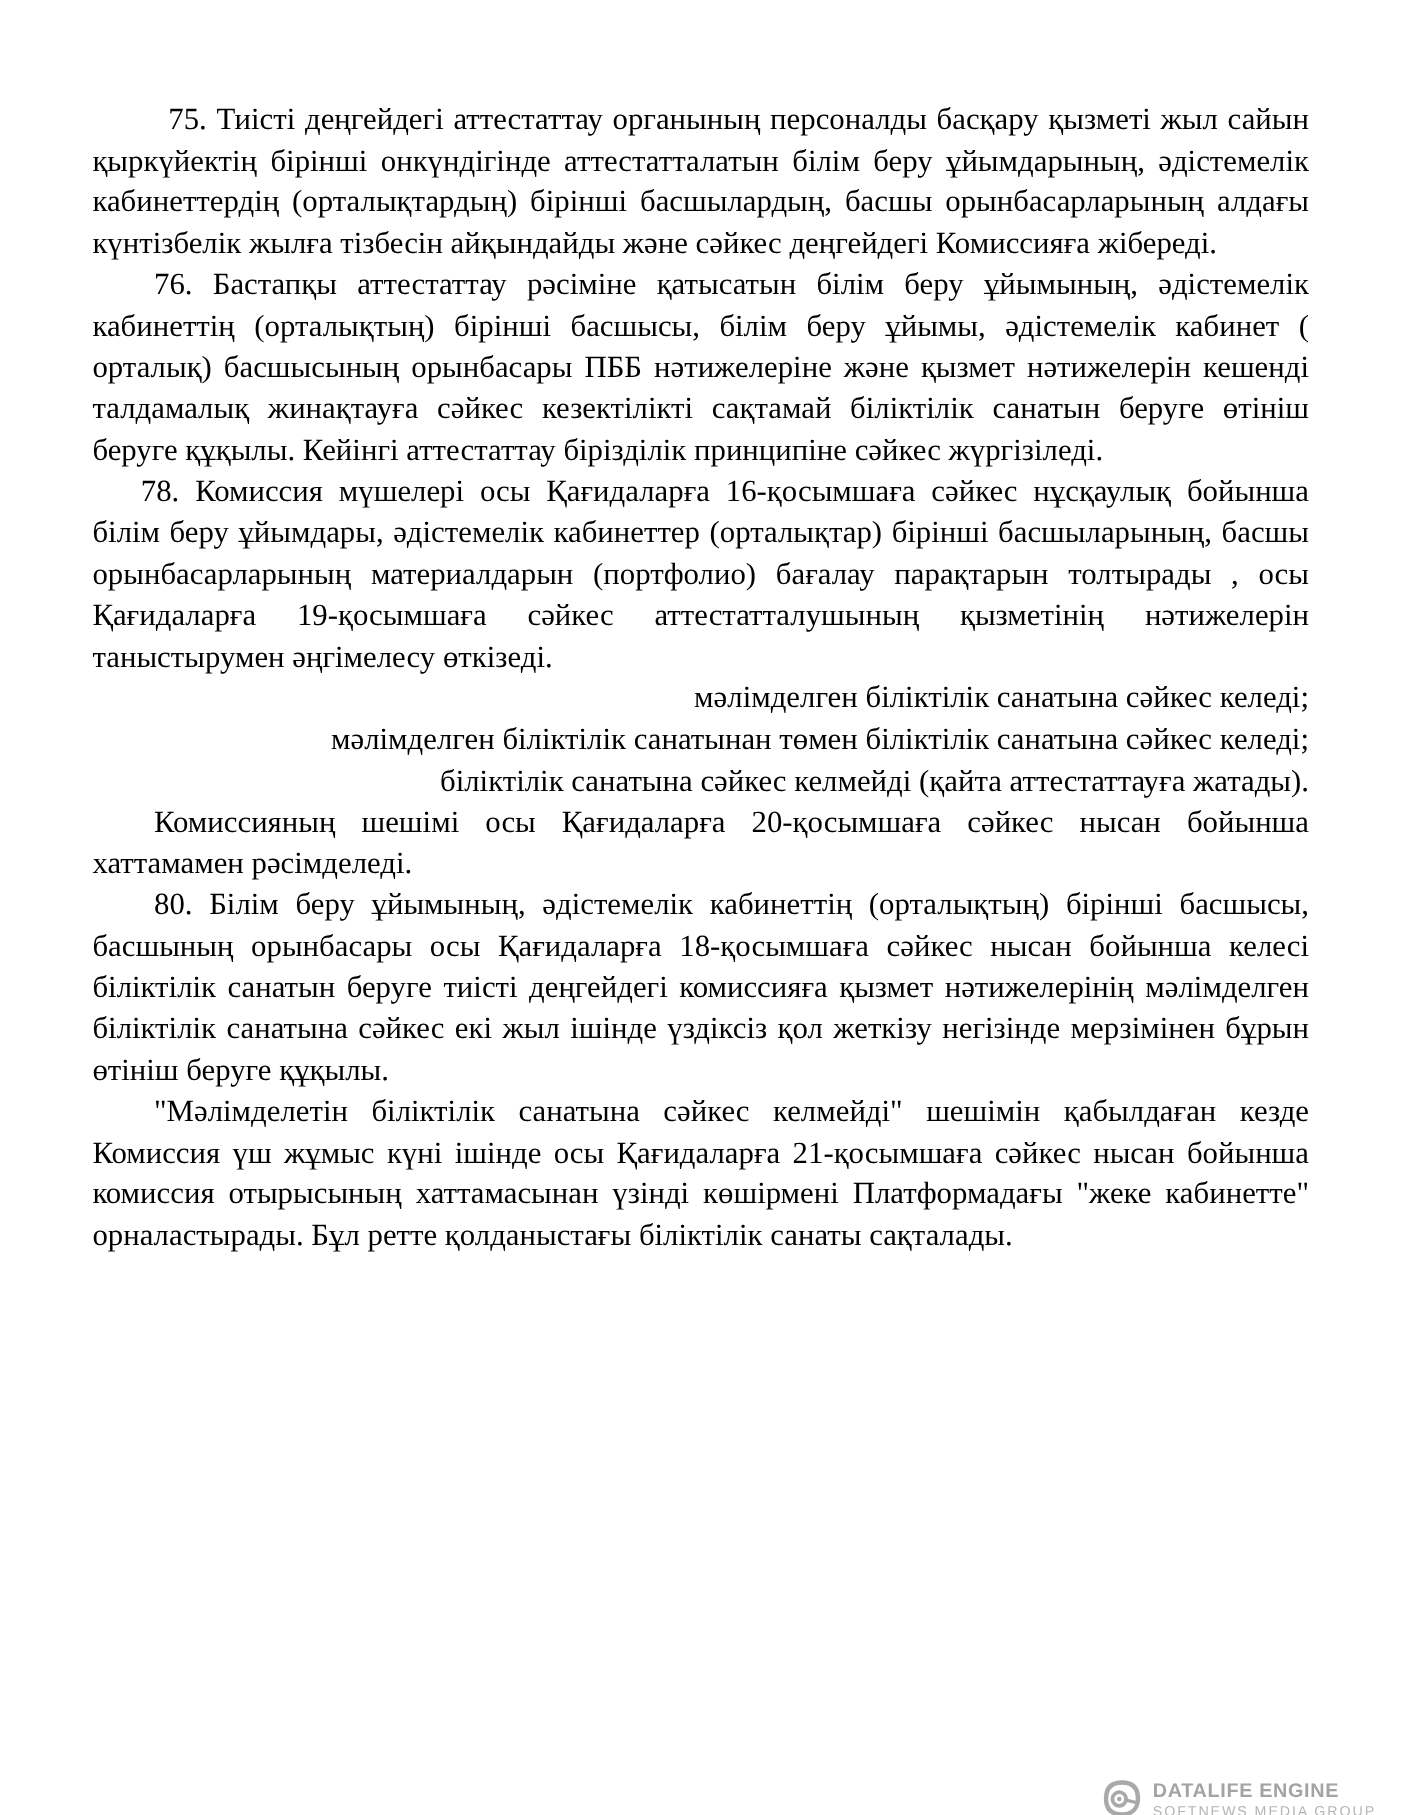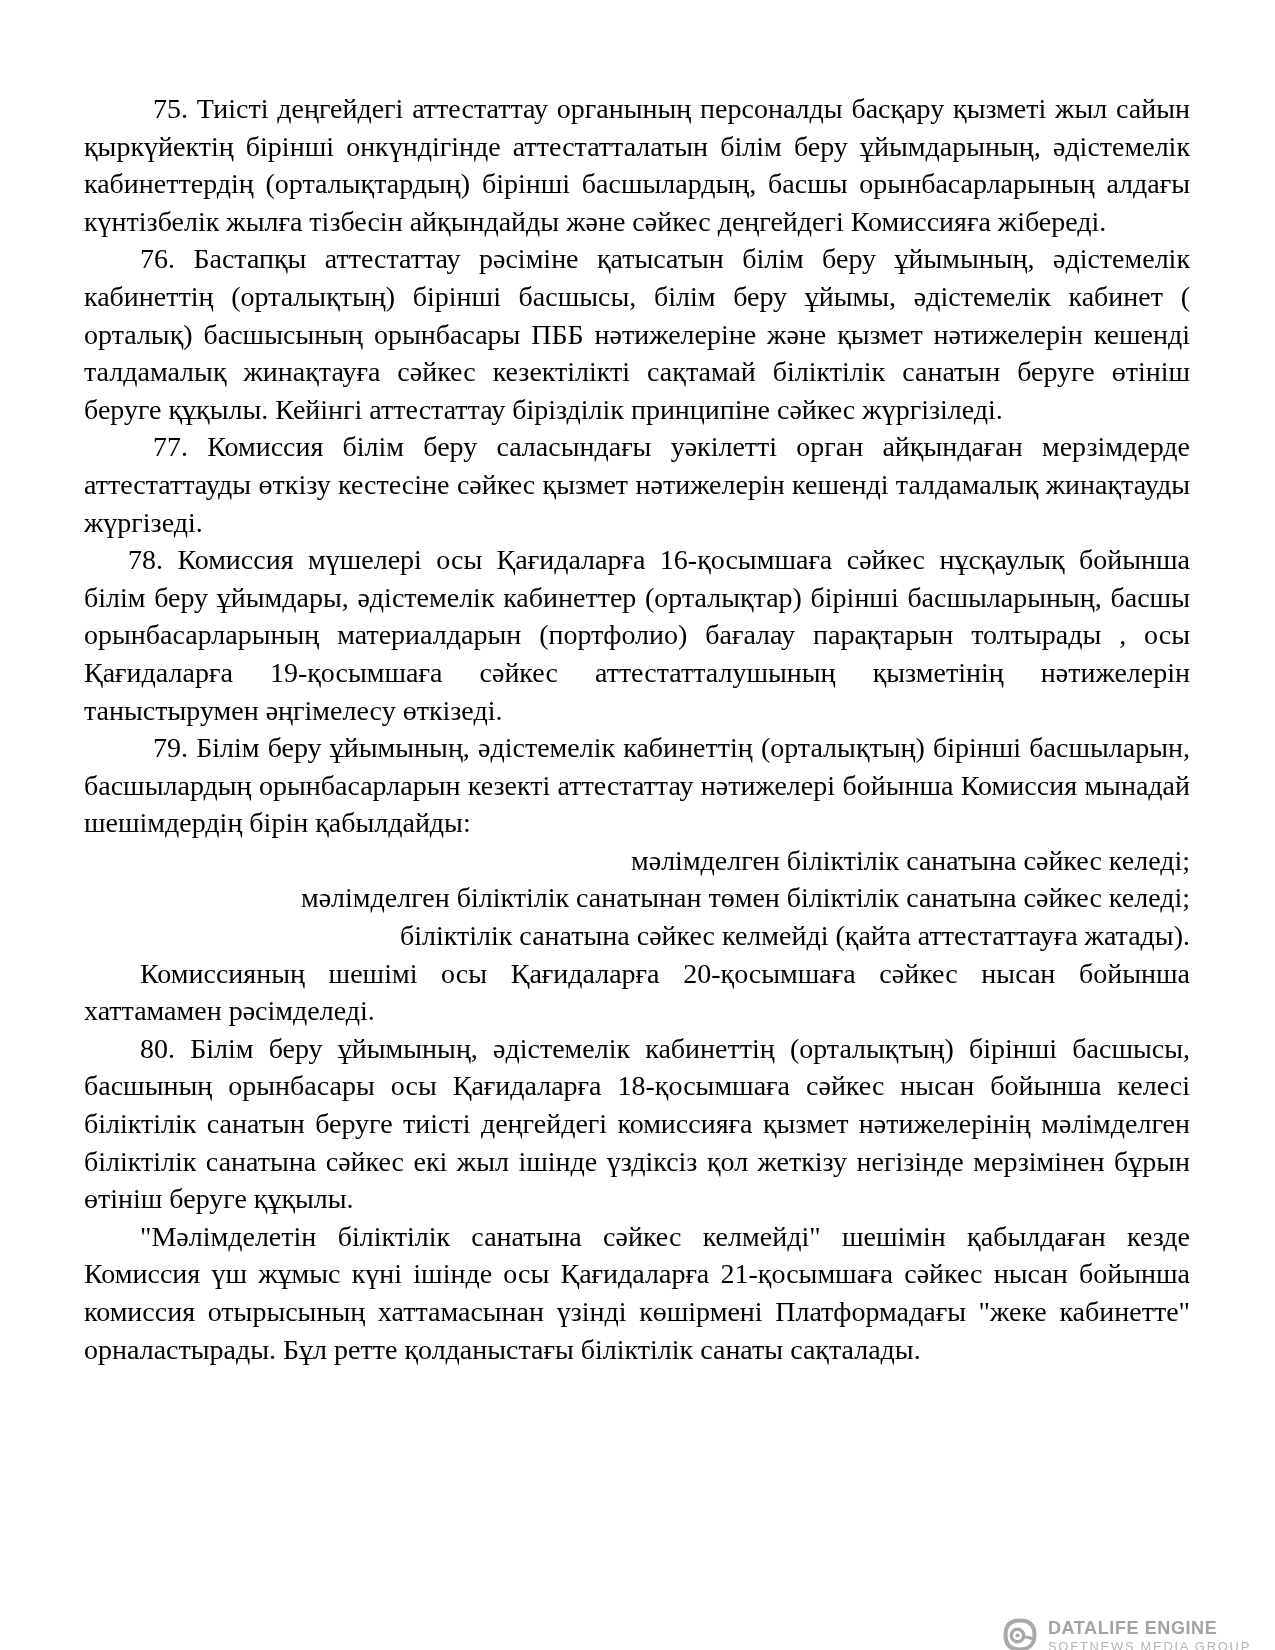--- a/index.html
+++ b/index.html
@@ -74,23 +74,21 @@
   }
 </style>
 </head>
 <body>
 
 <div class="page">
 
   <main class="doc">
     <p class="para ind-lg">75. Тиісті деңгейдегі аттестаттау органының персоналды басқару қызметі жыл сайын қыркүйектің бірінші онкүндігінде аттестатталатын білім беру ұйымдарының, әдістемелік кабинеттердің (орталықтардың) бірінші басшылардың, басшы орынбасарларының алдағы күнтізбелік жылға тізбесін айқындайды және сәйкес деңгейдегі Комиссияға жібереді.</p>
     <p class="para ind-md">76. Бастапқы аттестаттау рәсіміне қатысатын білім беру ұйымының, әдістемелік кабинеттің (орталықтың) бірінші басшысы, білім беру ұйымы, әдістемелік кабинет ( орталық) басшысының орынбасары ПББ нәтижелеріне және қызмет нәтижелерін кешенді талдамалық жинақтауға сәйкес кезектілікті сақтамай біліктілік санатын беруге өтініш беруге құқылы. Кейінгі аттестаттау бірізділік принципіне сәйкес жүргізіледі.</p>
-    <p class="para ind-lg">77. Комиссия білім беру саласындағы уәкілетті орган айқындаған мерзімдерде аттестаттауды өткізу кестесіне сәйкес қызмет нәтижелерін кешенді талдамалық жинақтауды жүргізеді.</p>
     <p class="para ind-sm">78. Комиссия мүшелері осы Қағидаларға 16-қосымшаға сәйкес нұсқаулық бойынша білім беру ұйымдары, әдістемелік кабинеттер (орталықтар) бірінші басшыларының, басшы орынбасарларының материалдарын (портфолио) бағалау парақтарын толтырады , осы Қағидаларға 19-қосымшаға сәйкес аттестатталушының қызметінің нәтижелерін таныстырумен әңгімелесу өткізеді.</p>
-    <p class="para ind-lg">79. Білім беру ұйымының, әдістемелік кабинеттің (орталықтың) бірінші басшыларын, басшылардың орынбасарларын кезекті аттестаттау нәтижелері бойынша Комиссия мынадай шешімдердің бірін қабылдайды:</p>
     <p class="para list-item">мәлімделген біліктілік санатына сәйкес келеді;</p>
     <p class="para list-item">мәлімделген біліктілік санатынан төмен біліктілік санатына сәйкес келеді;</p>
     <p class="para list-item">біліктілік санатына сәйкес келмейді (қайта аттестаттауға жатады).</p>
     <p class="para ind-md">Комиссияның шешімі осы Қағидаларға 20-қосымшаға сәйкес нысан бойынша хаттамамен рәсімделеді.</p>
     <p class="para ind-md">80. Білім беру ұйымының, әдістемелік кабинеттің (орталықтың) бірінші басшысы, басшының орынбасары осы Қағидаларға 18-қосымшаға сәйкес нысан бойынша келесі біліктілік санатын беруге тиісті деңгейдегі комиссияға қызмет нәтижелерінің мәлімделген біліктілік санатына сәйкес екі жыл ішінде үздіксіз қол жеткізу негізінде мерзімінен бұрын өтініш беруге құқылы.</p>
     <p class="para ind-md">"Мәлімделетін біліктілік санатына сәйкес келмейді" шешімін қабылдаған кезде Комиссия үш жұмыс күні ішінде осы Қағидаларға 21-қосымшаға сәйкес нысан бойынша комиссия отырысының хаттамасынан үзінді көшірмені Платформадағы "жеке кабинетте" орналастырады. Бұл ретте қолданыстағы біліктілік санаты сақталады.</p>
   </main>
 
   <footer class="watermark">
     <span class="wm-icon">

